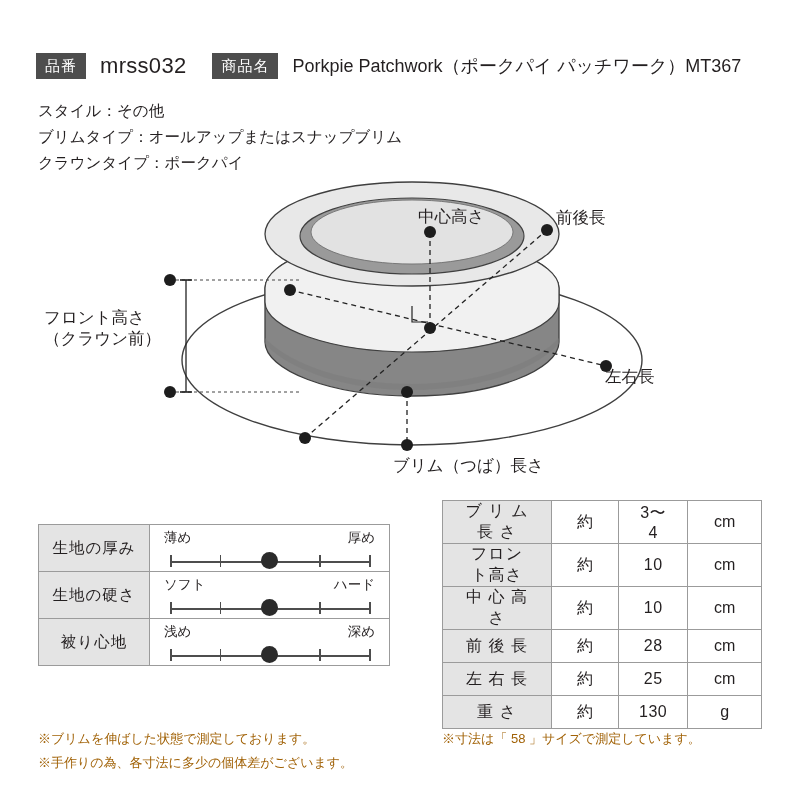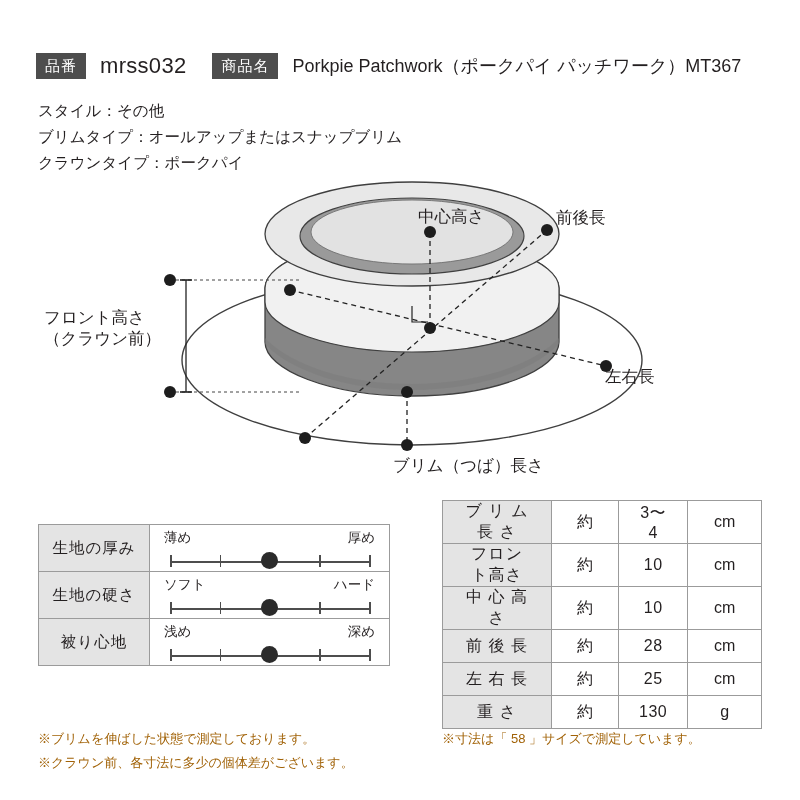--- a/index.html
+++ b/index.html
@@ -371,19 +371,19 @@
           <td class="dim-name">重 さ</td>
           <td class="dim-approx">約</td>
           <td class="dim-value">130</td>
           <td class="dim-unit">g</td>
         </tr>
       </tbody>
   </table>
 
   <div class="note note-left">
     <div>※ブリムを伸ばした状態で測定しております。</div>
-    <div>※クラウン前、各寸法に多少の個体差がございます。</div>
+    <div>※手作りの為、各寸法に多少の個体差がございます。</div>
   </div>
   <div class="note note-right">
     <div>※寸法は「 58 」サイズで測定しています。</div>
   </div>
 
 </div>
 
 </body></html>

